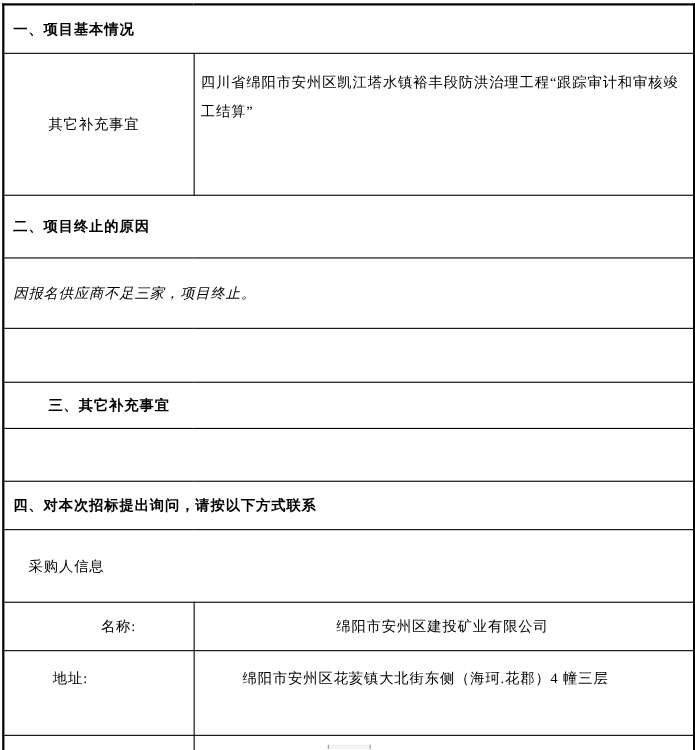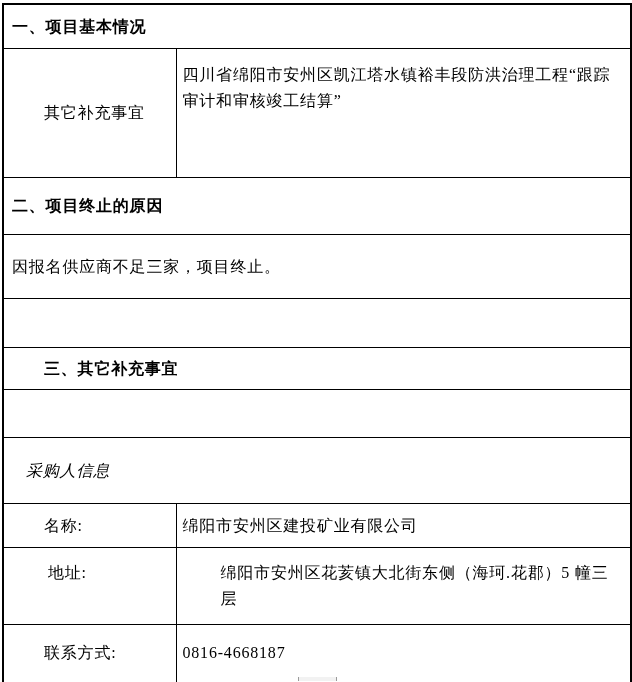--- a/index.html
+++ b/index.html
@@ -20,51 +20,52 @@
     left: 2px;
     top: 3px;
     width: 628px;
     border-collapse: collapse;
     table-layout: fixed;
     border: 2px solid #000000;
   }
   table.doc-table td {
     border: 1px solid #000000;
     vertical-align: middle;
-    font-size: 16px;
+    font-size: 13px;
     letter-spacing: 0.8px;
     line-height: 26px;
     overflow: hidden;
   }
   col.c1 { width: 173px; }
   col.c2 { width: 455px; }
 
   
   tr.r1  td { height: 41px; }
   tr.r2  td { height: 114px; }
   tr.r3  td { height: 54px; }
   tr.r4  td { height: 61px; }
   tr.r5  td { height: 46px; }
   tr.r6  td { height: 39px; padding-left: 40px; }
   tr.r7  td { height: 45px; }
   tr.r8  td { height: 41px; }
-  tr.r9  td { height: 63px; font-style: italic; }
-  tr.r10 td { height: 41px; }
+  tr.r9  td { height: 63px; }
+  tr.r10 td { height: 41px; text-align: center; }
   tr.r11 td { height: 63px; padding-left: 44px; }
   tr.r12 td { height: 63px; }
 
   td.section-header {
     font-weight: bold;
     letter-spacing: 2px;
     padding-left: 8px;
     padding-right: 6px;
   }
   td.full-text {
     padding-left: 8px;
     padding-right: 14px;
+    font-style: italic;
   }
   td.subtitle {
     padding-left: 22px;
     padding-right: 10px;
   }
   td.field-label {
     padding-left: 40px;
     padding-right: 4px;
   }
   td.field-value {
@@ -123,33 +124,36 @@
   </tr>
 
   <tr class="r6">
     <td class="section-header" colspan="2">三、其它补充事宜</td>
   </tr>
 
   <tr class="r7">
     <td class="full-text" colspan="2"></td>
   </tr>
 
+  <tr class="r8">
+    <td class="section-header" colspan="2">四、对本次招标提出询问，请按以下方式联系</td>
+  </tr>
 
   <tr class="r9">
     <td class="subtitle" colspan="2">采购人信息</td>
   </tr>
 
   <tr class="r10">
     <td class="field-label">名称:</td>
     <td class="field-value">绵阳市安州区建投矿业有限公司</td>
   </tr>
 
   <tr class="r11">
     <td class="field-label">地址:</td>
-    <td class="field-value">绵阳市安州区花荄镇大北街东侧（海珂.花郡）5 幢三层</td>
+    <td class="field-value">绵阳市安州区花荄镇大北街东侧（海珂.花郡）4 幢三层</td>
   </tr>
 
   <tr class="r12">
     <td class="field-label">联系方式:</td>
     <td class="field-value">0816-4668187</td>
   </tr>
 </tbody>
   </table>
 
 <div class="bottom-handle"></div>

